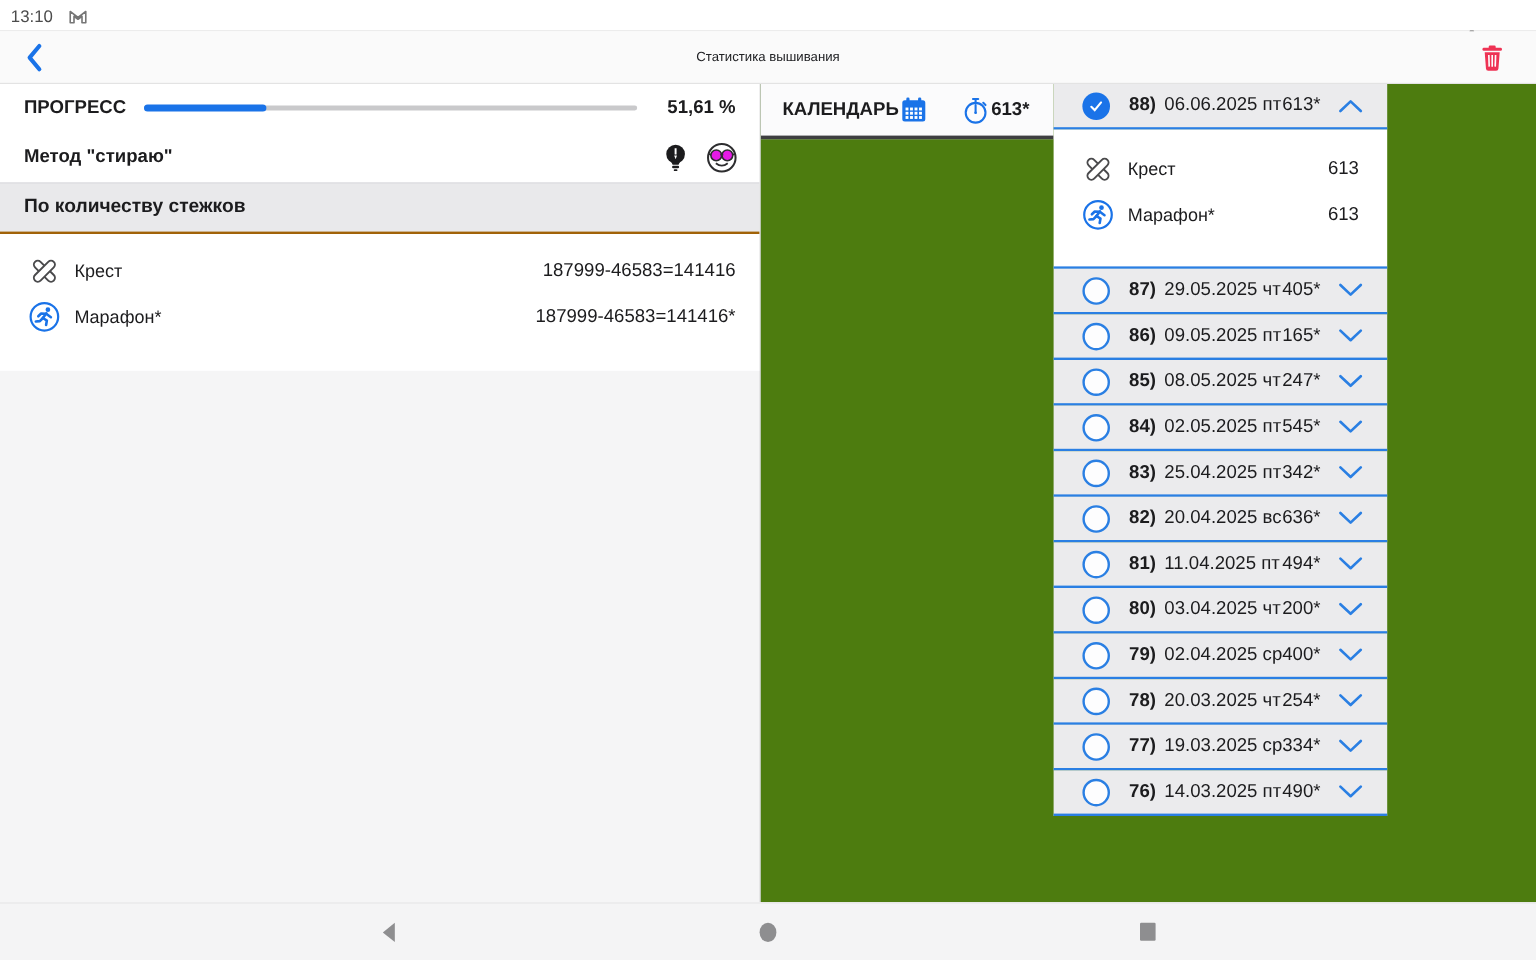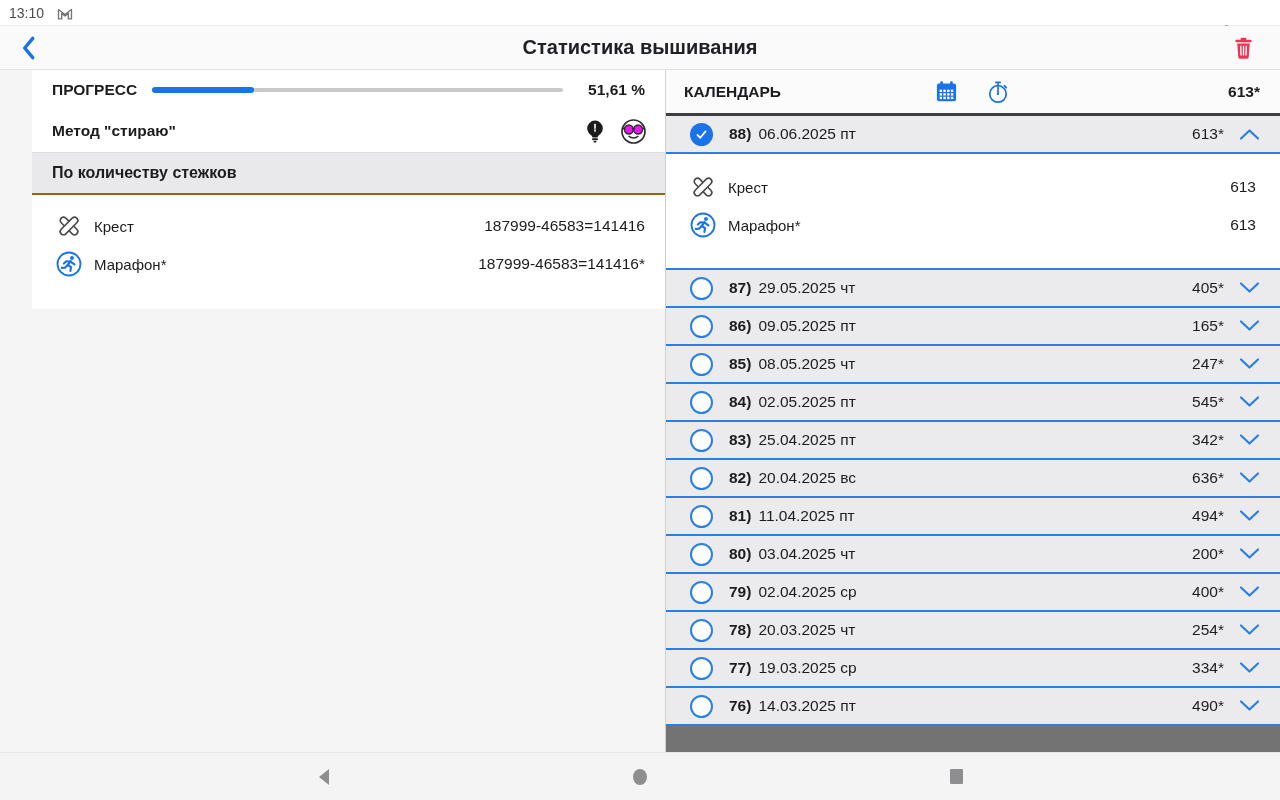--- a/index.html
+++ b/index.html
@@ -17,29 +17,29 @@
   .sb-left{display:flex;align-items:center;gap:12px;}
   .sb-right{margin-left:auto;display:flex;align-items:center;gap:5px;margin-top:44px;}
   .sb-right .pct{margin-left:2px;}
   
   .app-bar{
     height:43px;background:#fafafa;border-bottom:1px solid #e3e3e3;
     display:flex;align-items:center;position:relative;
   }
   .app-title{
     position:absolute;left:0;right:0;text-align:center;
-    font-size:20px;font-weight:700;color:#202124;pointer-events:none;
+    font-size:11px;font-weight:400;color:#202124;pointer-events:none;
   }
   .icon-btn{display:flex;align-items:center;justify-content:center;cursor:pointer;}
   .back-btn{margin-left:12px;width:34px;height:34px;}
   .trash-btn{margin-left:auto;margin-right:22px;width:30px;height:30px;position:relative;z-index:2;}
   
-  .content{display:flex;height:682px;overflow:hidden;margin-left:32px;}
+  .content{display:flex;height:682px;overflow:hidden;}
   .left-pane{width:633px;border-right:1px solid #cfcfd1;background:#f5f5f6;overflow:hidden;}
-  .right-pane{flex:1;background:#737373;overflow:hidden;display:flex;flex-direction:column;}
+  .right-pane{flex:1;background:#4d7c0f;overflow:hidden;display:flex;flex-direction:row;}
   .card{background:#ffffff;}
   
   .progress-row{height:40px;display:flex;align-items:center;padding:0 20px;}
   .progress-label{font-weight:700;font-size:15.5px;width:100px;flex:none;}
   .track{flex:1;height:4px;background:#c9c9cb;border-radius:2px;position:relative;}
   .fill{position:absolute;left:0;top:-1px;height:6px;background:#1a73e8;border-radius:3px;}
   .progress-value{width:82px;flex:none;text-align:right;font-weight:700;font-size:15.5px;}
   .method-row{height:42px;display:flex;align-items:center;padding:0 18px 0 20px;gap:12px;}
   .method-label{font-weight:700;font-size:15.5px;margin-right:auto;}
   .section-strip{

